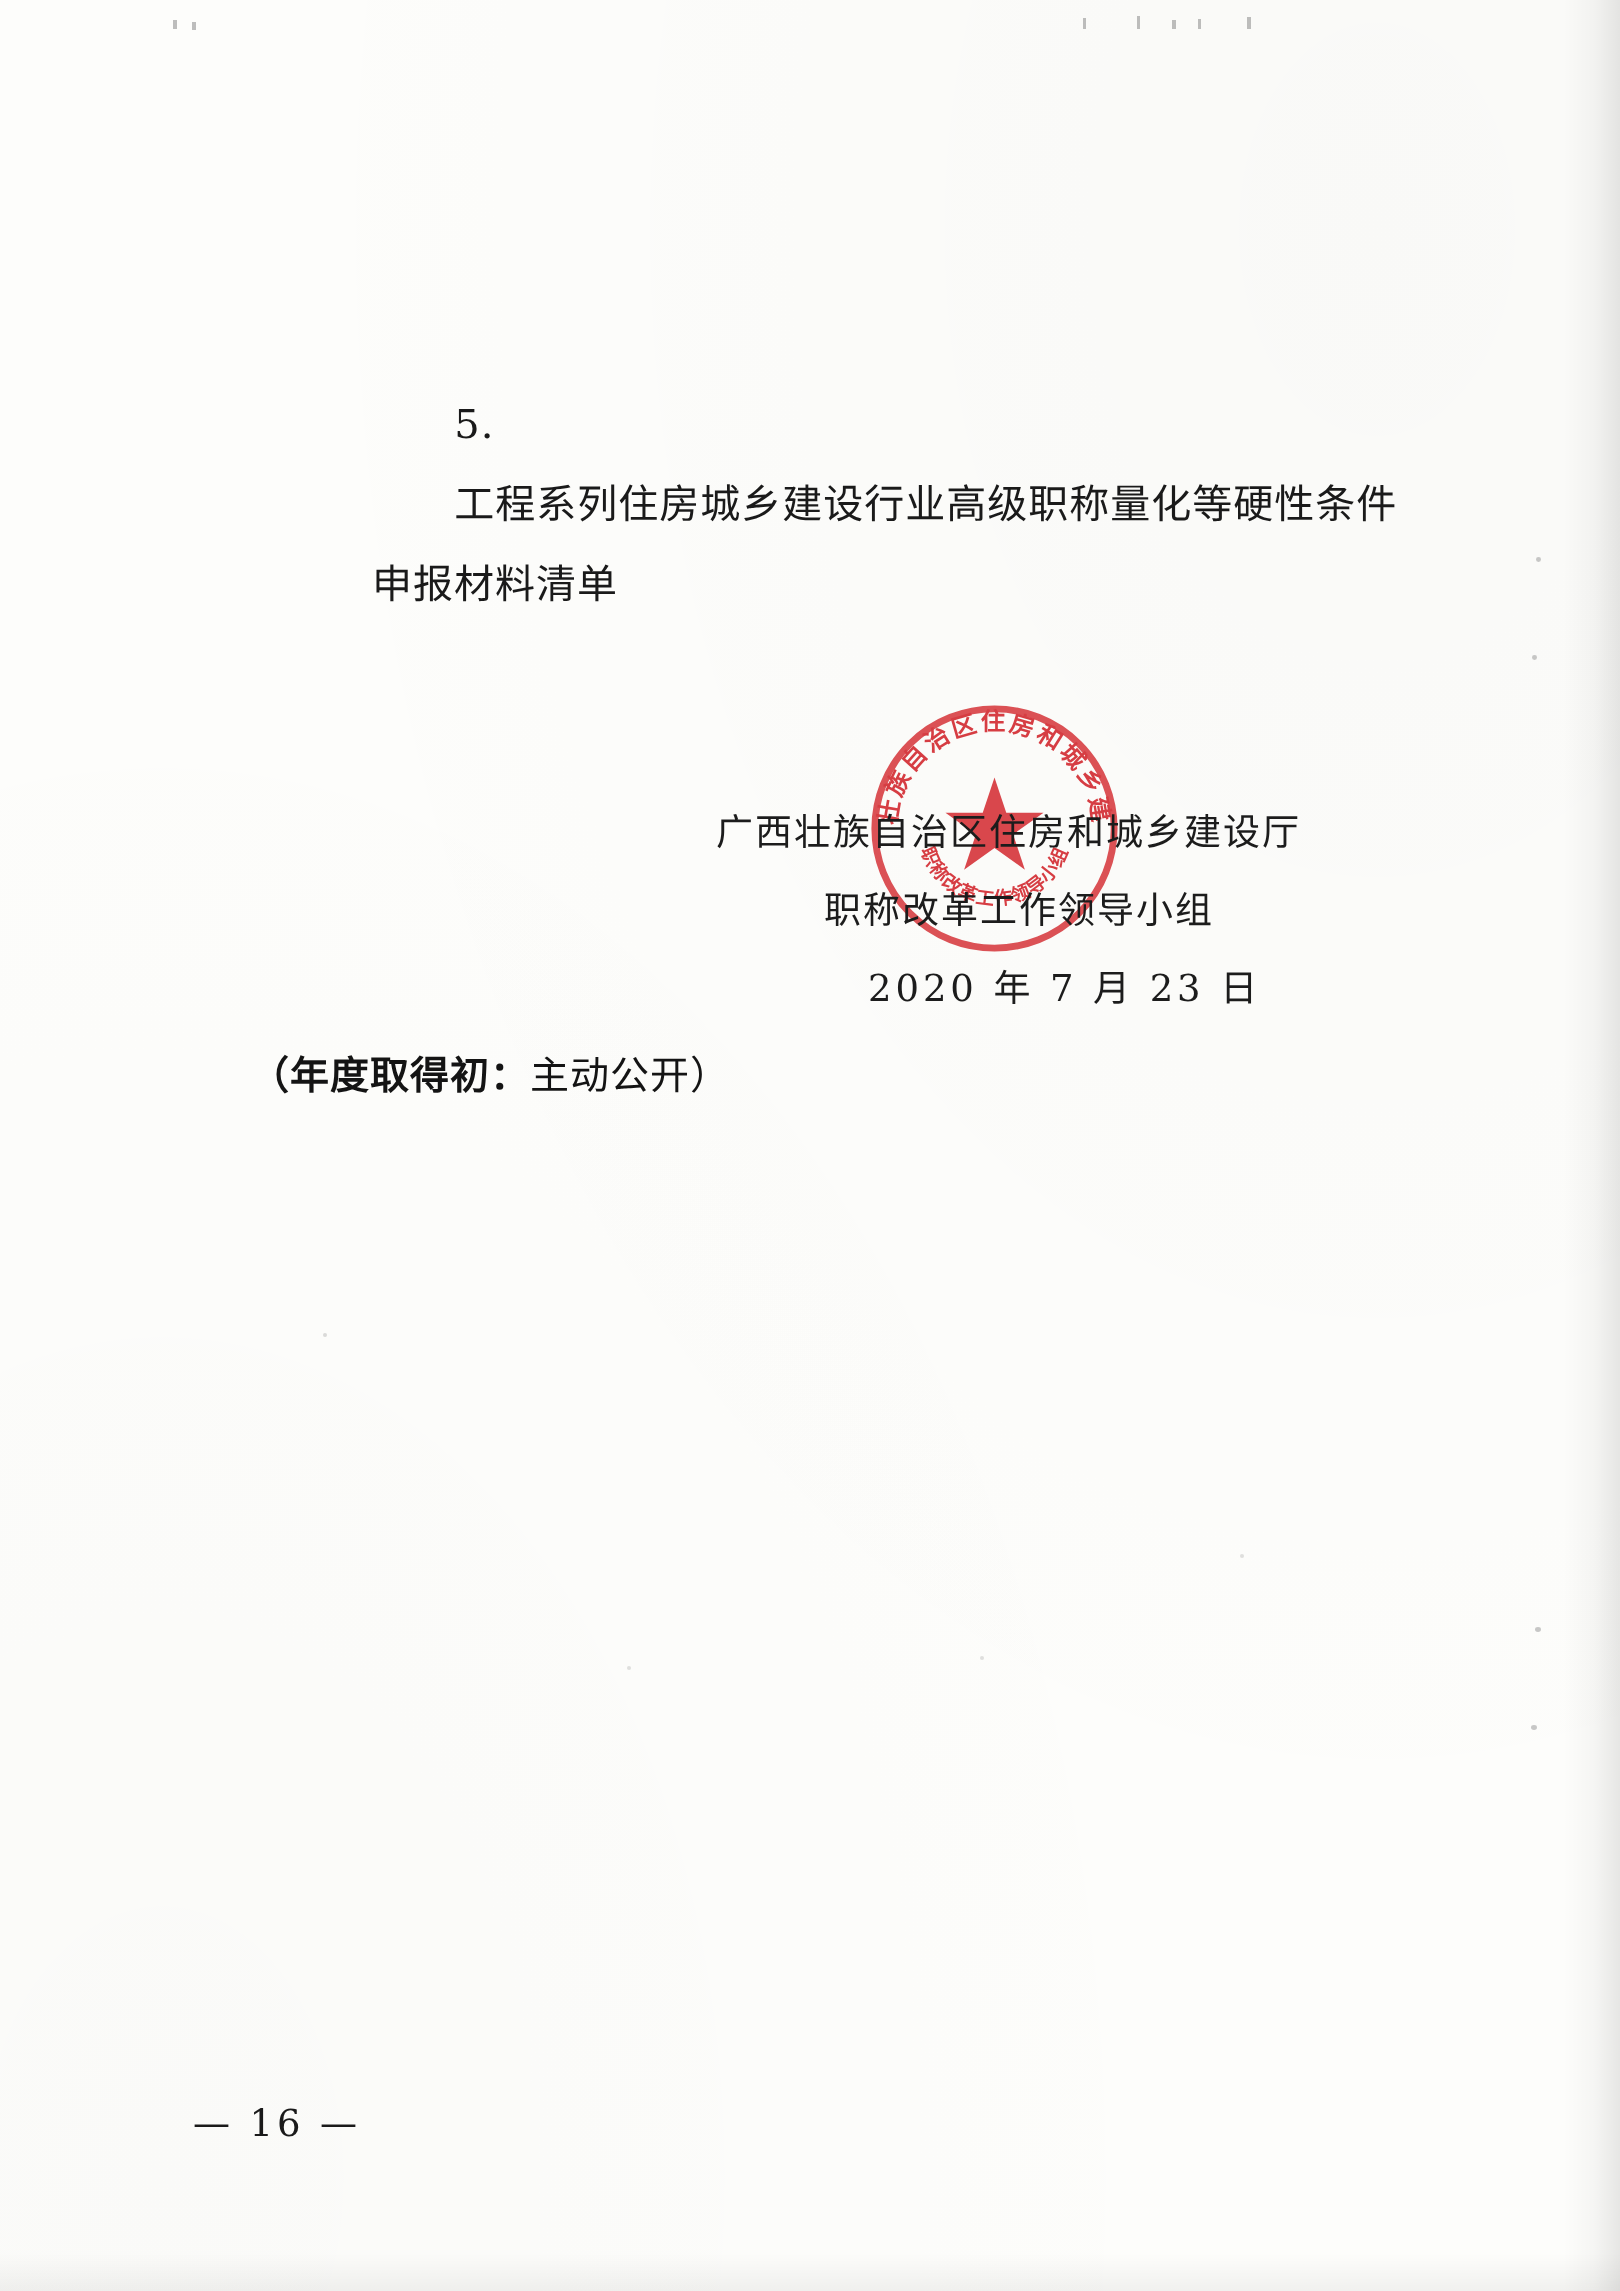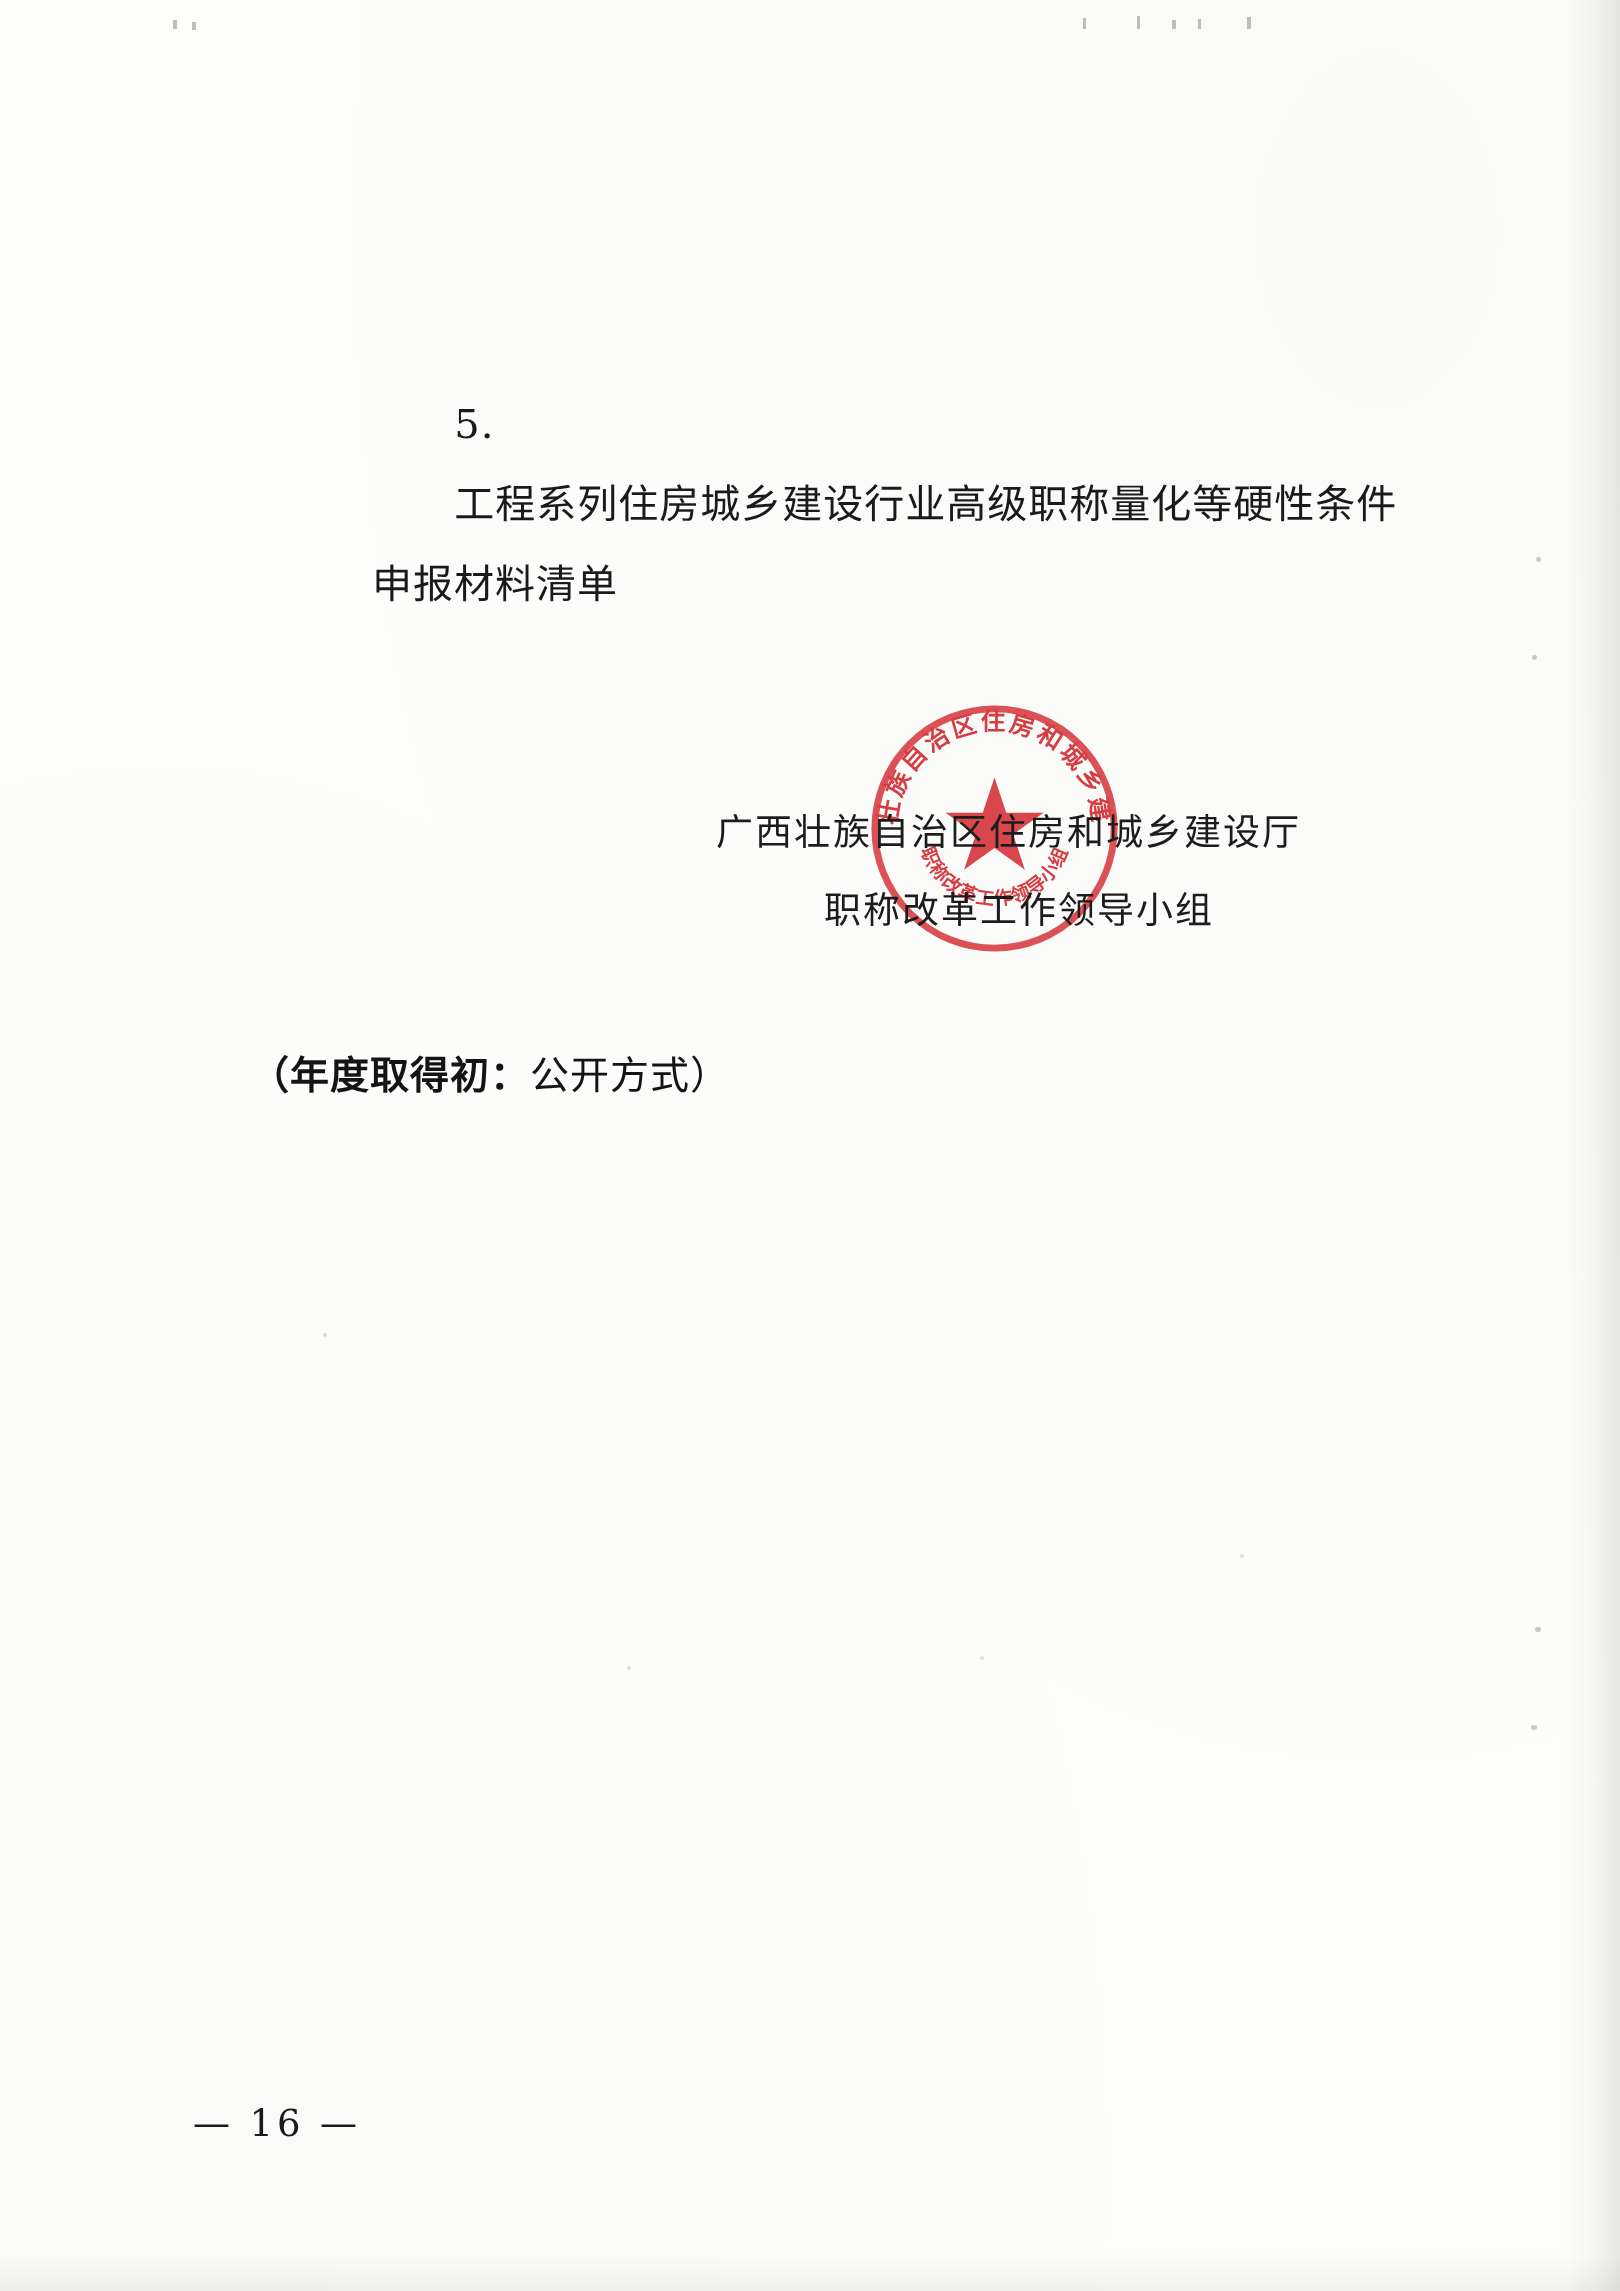--- a/index.html
+++ b/index.html
@@ -191,24 +191,25 @@
       <textPath href="#sealArcTop" startOffset="50%" text-anchor="middle">广西壮族自治区住房和城乡建设厅</textPath>
     </text>
     <text font-family="DejaVu Serif, serif" font-size="19" font-weight="bold" fill="#d2232a" letter-spacing="1">
       <textPath href="#sealArcBottom" startOffset="50%" text-anchor="middle">职称改革工作领导小组</textPath>
     </text>
   </svg>
 
   <div class="sign-block">
     <span class="sign-line indent-1">广西壮族自治区住房和城乡建设厅</span>
     <span class="sign-line indent-2">职称改革工作领导小组</span>
+    <span class="sign-line indent-3">2020 年 7 月 23 日</span>
   </div>
 
   <div class="pub-line">
-    <span class="strong">（</span><span class="strong">年度取得初：</span><span>公开方式</span><span>）</span>
+    <span class="strong">（</span><span class="strong">年度取得初：</span><span>主动公开</span><span>）</span>
   </div>
 
   <div class="page-number">— 16 —</div>
 
 </div>
 
 <div class="scan-edge-right"></div>
 <div class="scan-edge-bottom"></div>
 
 

